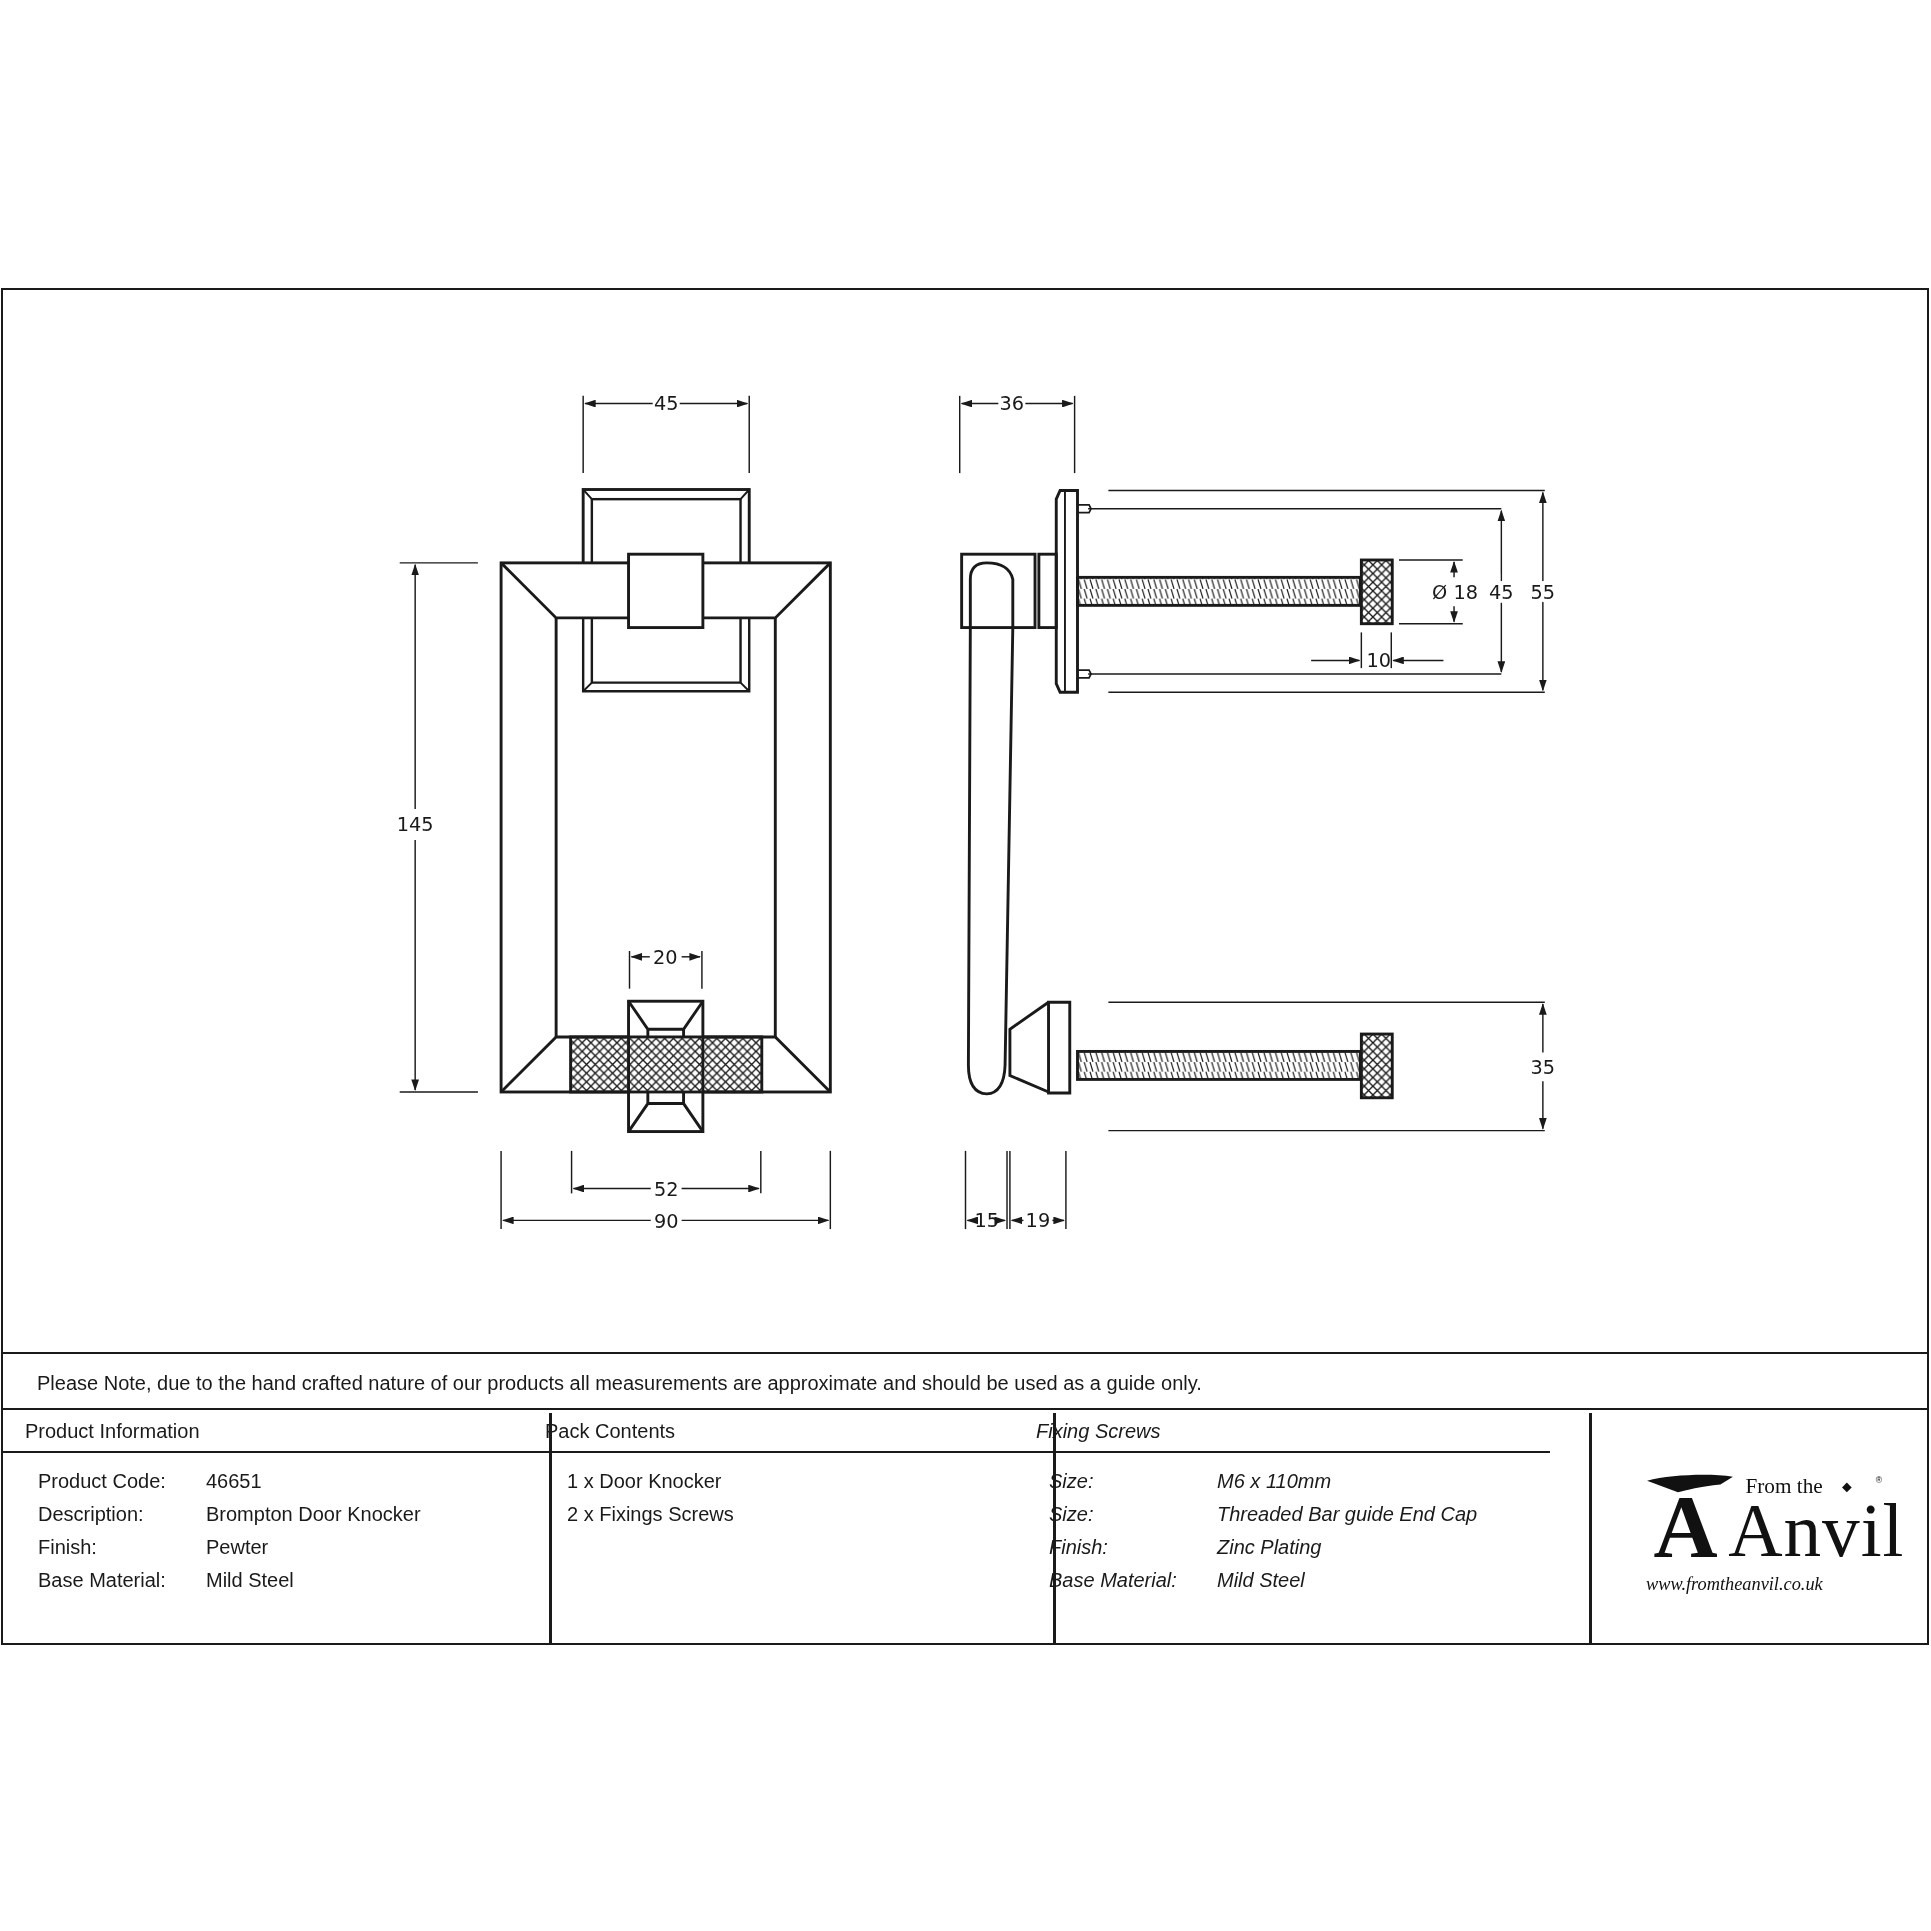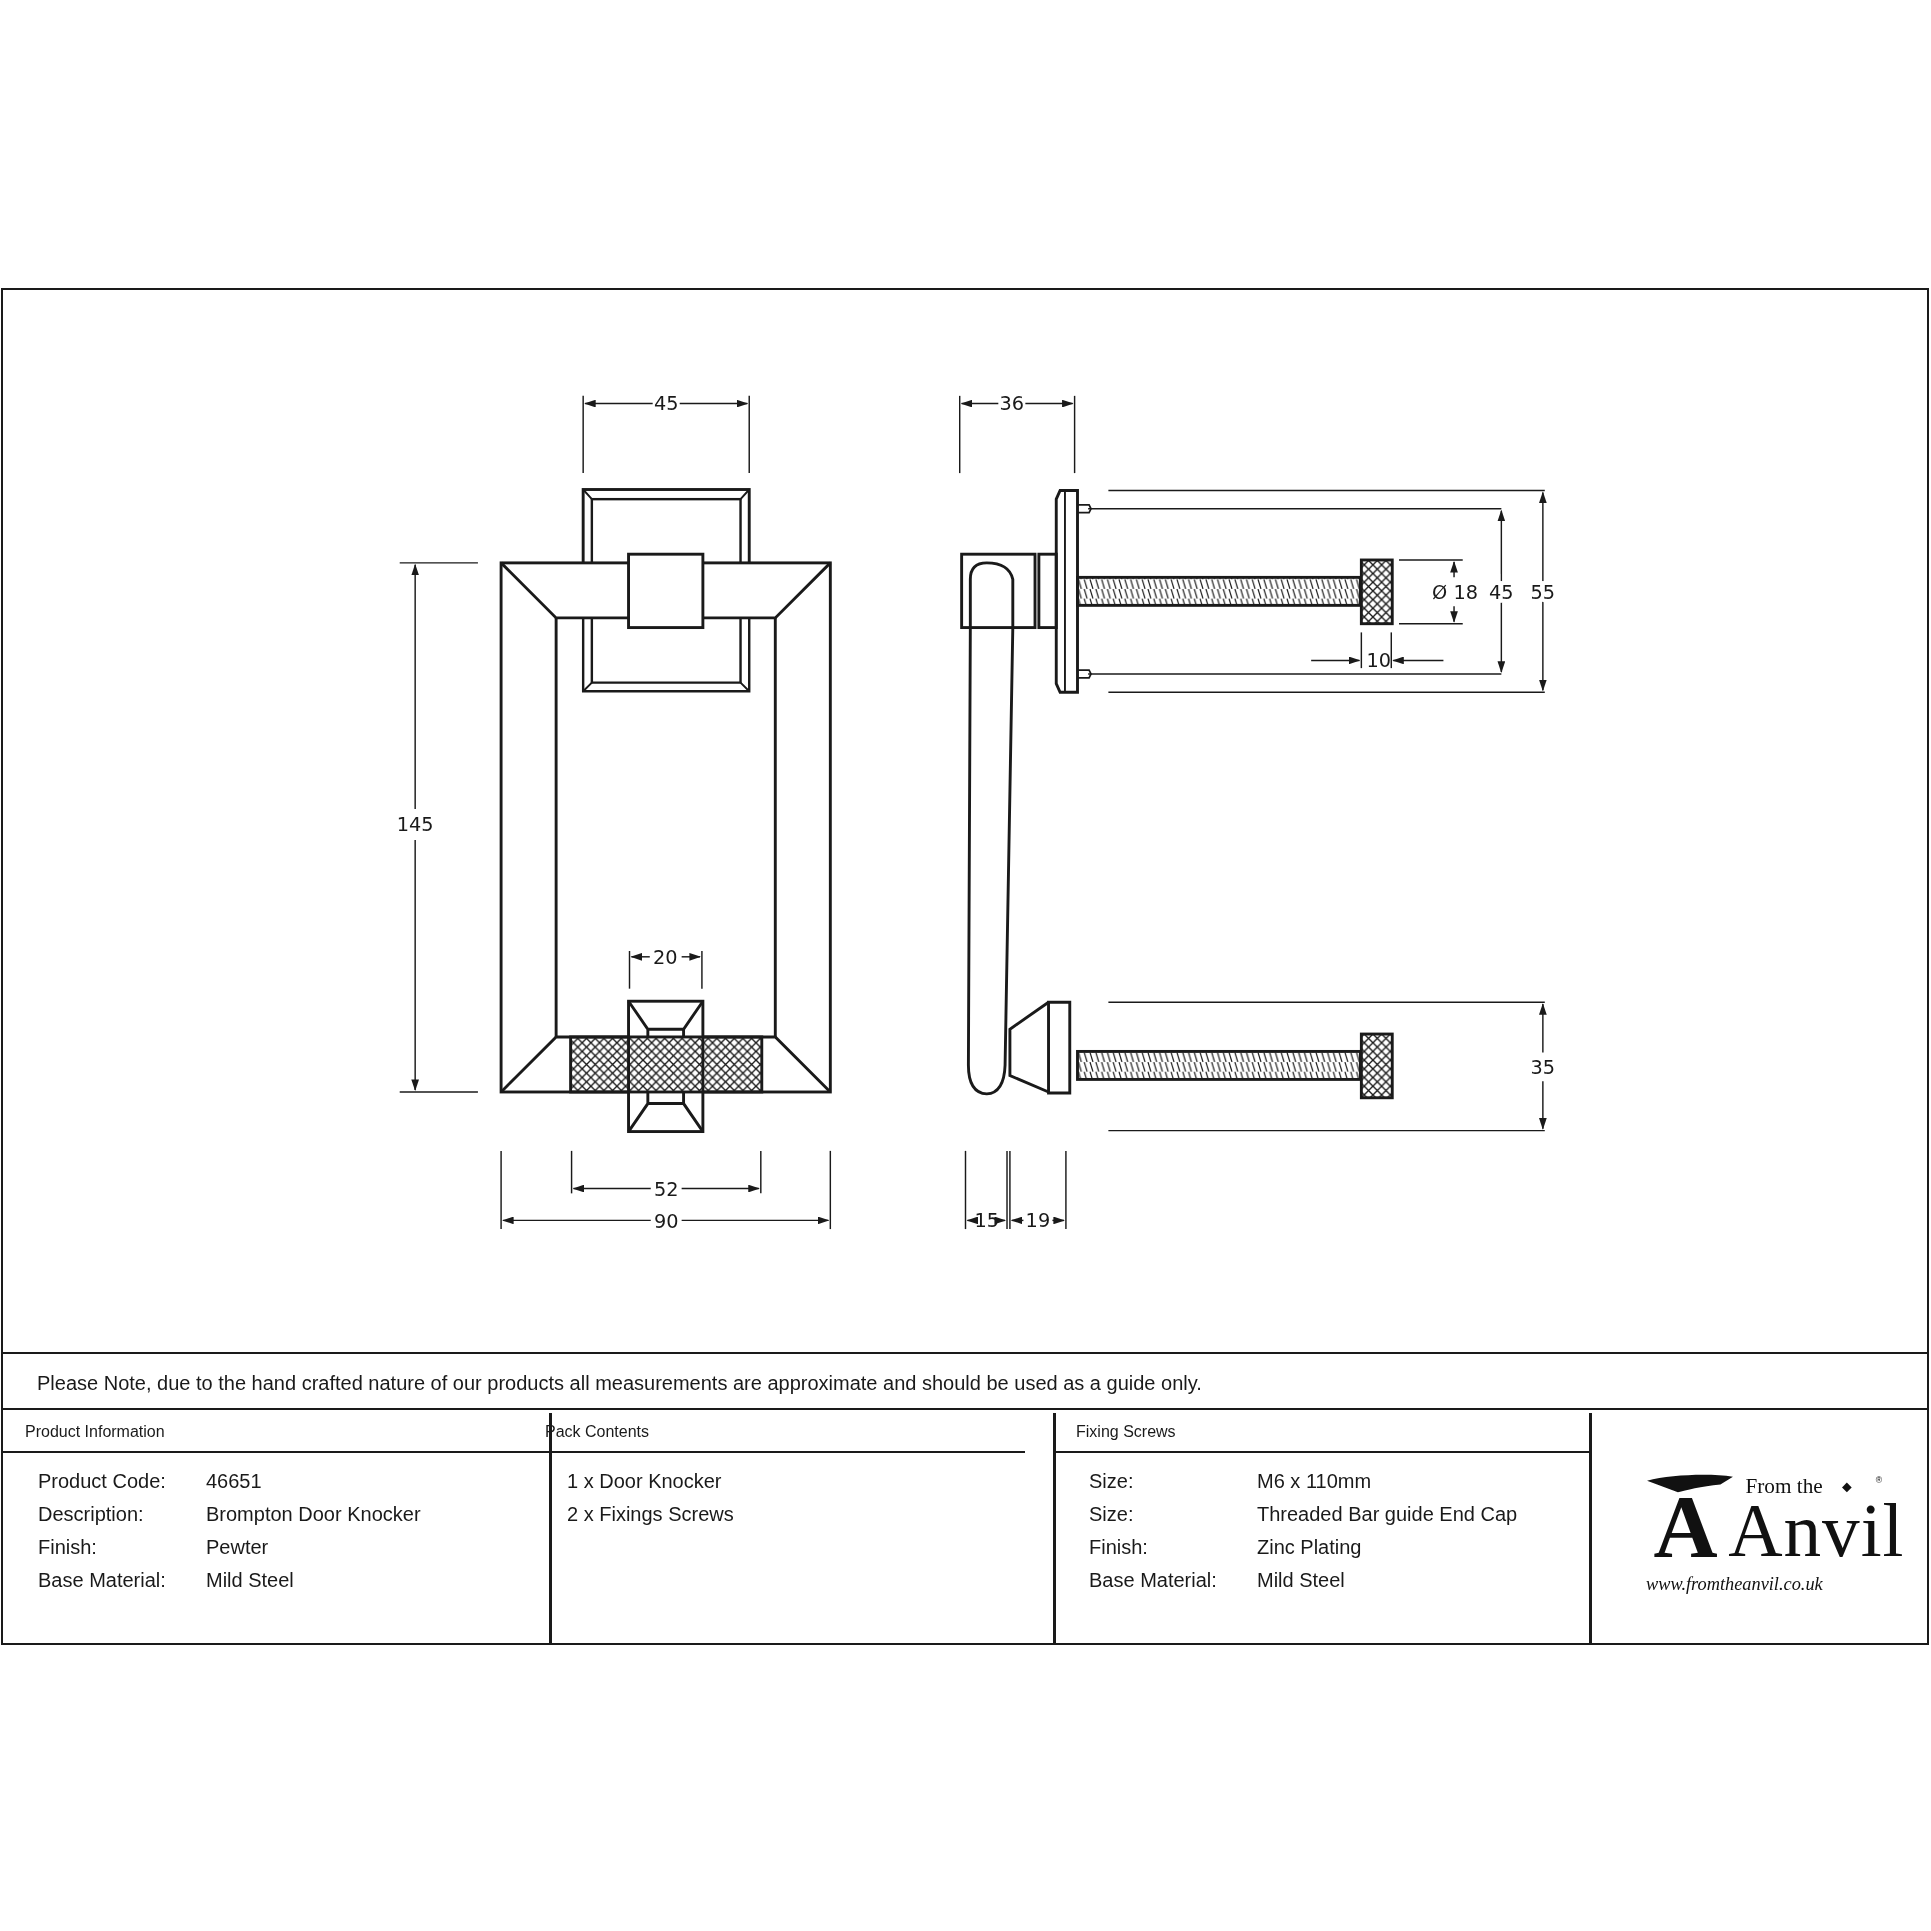--- a/index.html
+++ b/index.html
@@ -6,21 +6,21 @@
   body { width:1931px; height:1931px; position:relative; overflow:hidden;
          font-family:"Liberation Sans","DejaVu Sans",sans-serif; color:#1a1a1a; }
   #drawing { position:absolute; left:0; top:0; width:1931px; height:1931px; }
   .dim { font-family:"DejaVu Sans", sans-serif; font-size:20px; fill:#1a1a1a; }
   .frame { position:absolute; left:1px; top:288px; width:1924px; height:1353px;
            border:2.9px solid #1a1a1a; box-sizing:content-box; }
   .note { position:absolute; left:1px; top:1352px; width:1928px; height:58px;
           border-top:2.9px solid #1a1a1a; border-bottom:2.9px solid #1a1a1a;
           font-size:20px; line-height:58px; padding-left:36px; box-sizing:border-box; }
   .col { position:absolute; top:1413px; height:229px; box-sizing:border-box; }
-  .col-head { height:38px; border-bottom:2.9px solid #1a1a1a; font-size:16px;
+  .col-head { height:38px; border-bottom:2.9px solid #1a1a1a; font-size:20px;
               line-height:37px; padding-left:24px; }
   .col-body { padding:11.6px 0 0 24px; font-size:20px; }
   .row { height:33px; line-height:33px; display:flex;margin-left:13px; }
   .lbl { width:168px; }
   .vsep { position:absolute; top:1413px; width:2.9px; height:231px; background:#1a1a1a; }
   .logo { position:absolute; left:1593px; top:1413px; width:333px; height:229px; }
 </style>
 </head>
 <body>
 
@@ -193,21 +193,21 @@
 
 <div class="col" style="left:524px;width:501px;">
   <div class="col-head" style="padding-left:21px;">Pack Contents</div>
   <div class="col-body" style="padding-left:30px;">
     <div class="row">1 x Door Knocker</div>
     <div class="row">2 x Fixings Screws</div>
   </div>
 </div>
 <div class="vsep" style="left:1053px;"></div>
 
-<div class="col" style="left:1056px;width:534px;">
+<div class="col" style="left:1016px;width:534px;font-style:italic;">
   <div class="col-head" style="padding-left:20px;">Fixing Screws</div>
   <div class="col-body" style="padding-left:20px;">
     <div class="row">
         <span class="lbl">Size:</span>
         <span>M6 x 110mm</span>
       </div>
     <div class="row">
         <span class="lbl">Size:</span>
         <span>Threaded Bar guide End Cap</span>
       </div>

